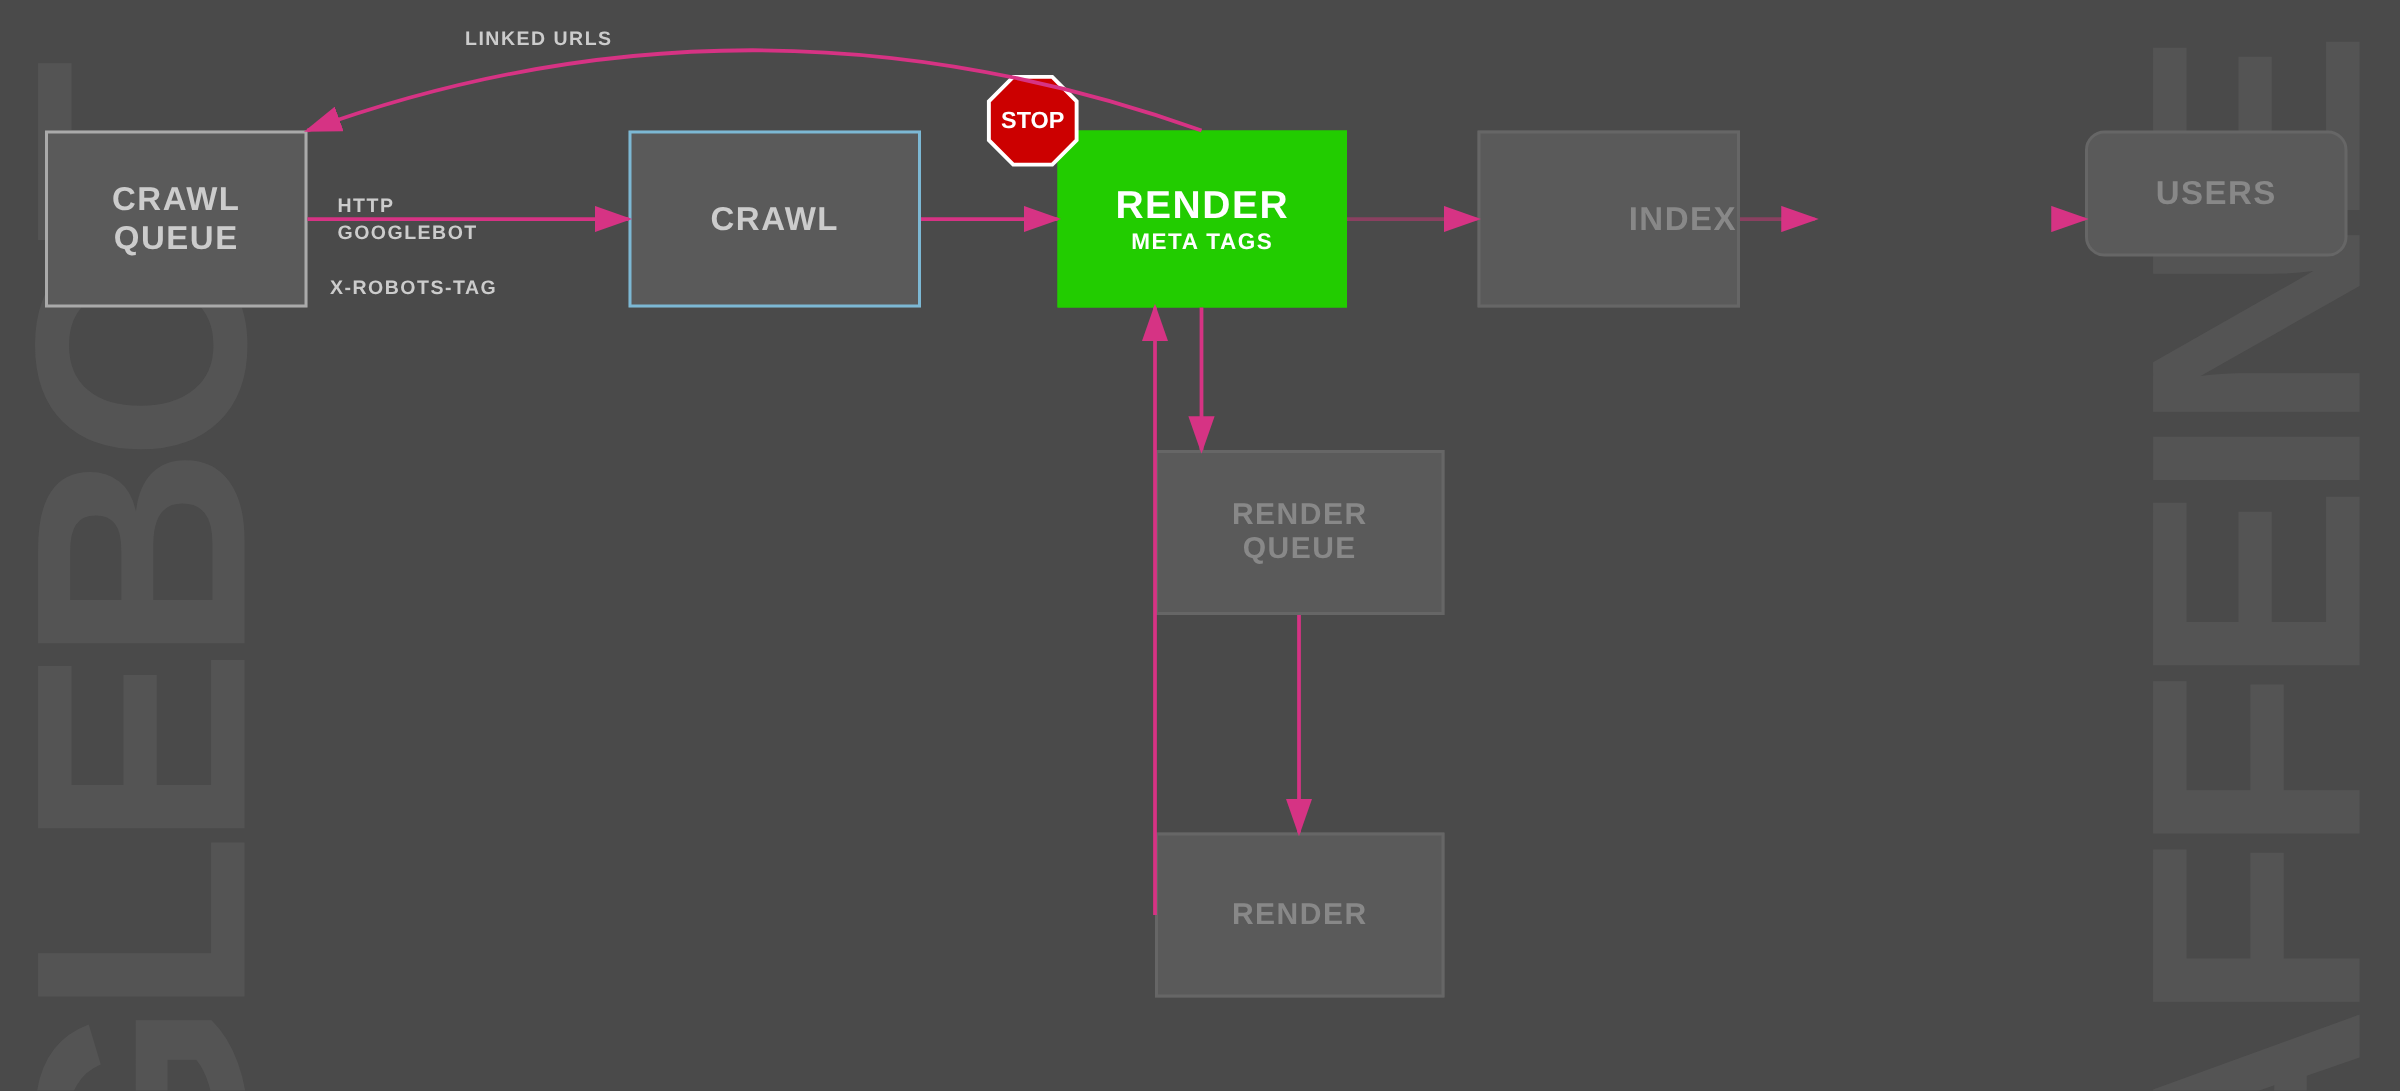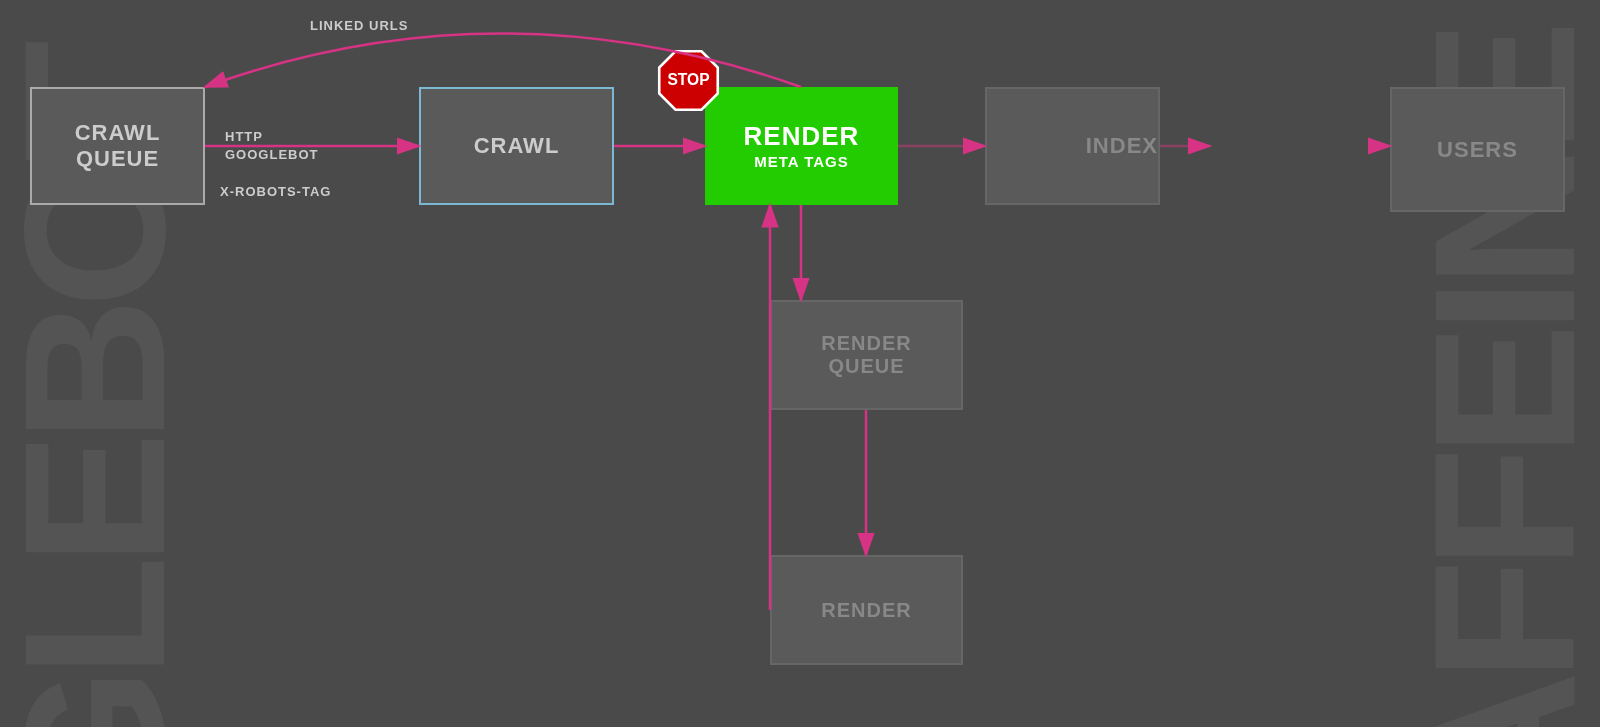--- a/index.html
+++ b/index.html
@@ -114,23 +114,24 @@
       width: 175px;
       height: 118px;
       border-color: #666;
       color: #888;
     }
 
     .box-users {
       left: 1390px;
       top: 87px;
       width: 175px;
-      height: 125px;
-      border-color: #666;
-      color: #888;
+      height: 84px;
+      border-color: #666;
+      color: #888;
+      border-radius: 13px;
     }
 
     .box-render-queue {
       left: 770px;
       top: 300px;
       width: 193px;
       height: 110px;
       border-color: #666;
       color: #888;
       font-size: 20px;

